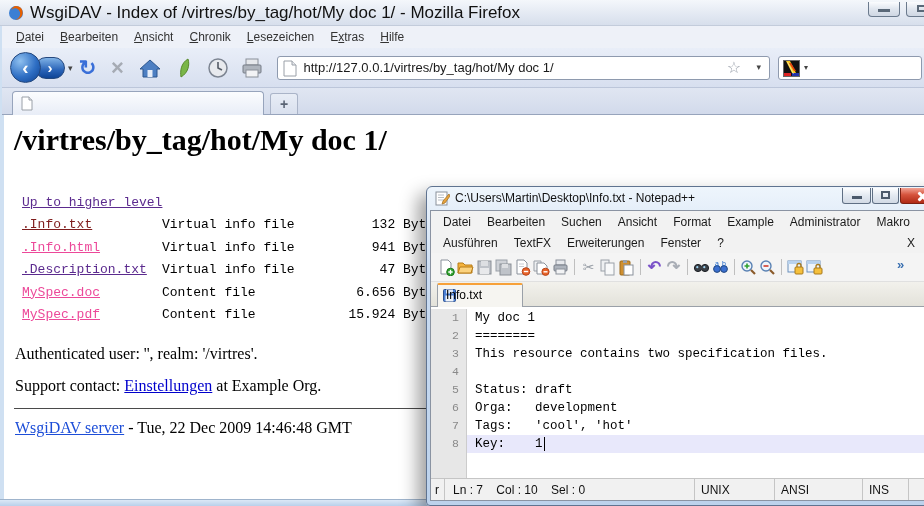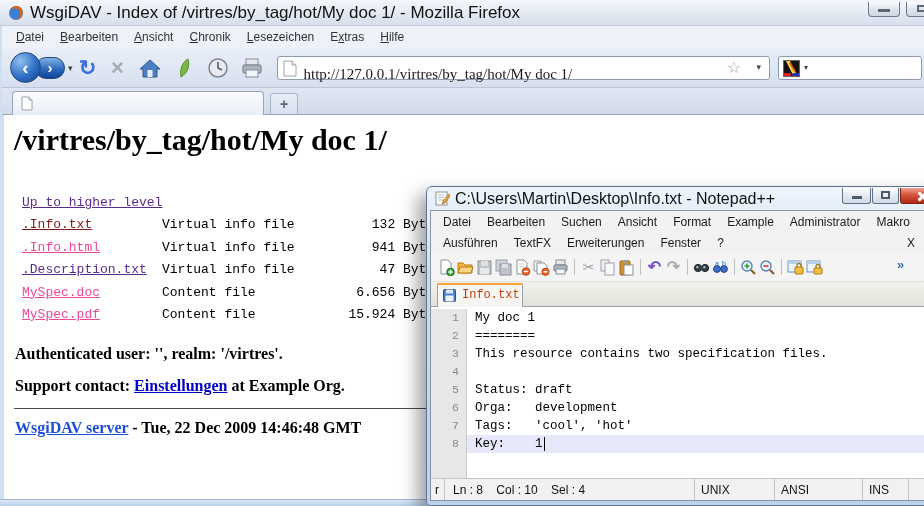--- a/index.html
+++ b/index.html
@@ -30,22 +30,22 @@
     font-size:19px; font-weight:bold; line-height:29px; z-index:2; }
   .btn-fwd { width:30px; height:22px; border-radius:11px; border:1px solid #24487e; color:#fff;
     background:linear-gradient(#7fb2e6,#2a64b8 60%,#0e4496); text-align:center; font-size:15px; font-weight:bold; line-height:20px; margin-left:-6px; }
   .navcaret { font-size:9px; color:#444; margin-left:3px; }
   .nav-glyph { width:30px; text-align:center; font-weight:bold; }
   .btn-reload { font-size:21px; color:#3a6fd8; }
   .btn-stop { font-size:22px; color:#a6abb4; }
   .nav-svg { width:26px; height:22px; margin:0 4px; }
   .urlbar { position:relative; flex:1; height:24px; margin-left:8px; background:#fff;
     border:1px solid #8e9aae; border-radius:3px; display:flex; align-items:center; }
-  .urlbar input { position:absolute; left:26px; right:52px; top:8px; height:20px; border:none; outline:none;
-    font-size:15px; color:#1a1a1a; font-family:Liberation Serif, serif; background:transparent; }
+  .urlbar input { position:absolute; left:26px; right:52px; top:1px; height:20px; border:none; outline:none;
+    font-size:13px; color:#1a1a1a; font-family:Liberation Sans, sans-serif; background:transparent; }
   .url-favicon { position:absolute; left:5px; top:3px; width:14px; height:17px; }
   .url-star { position:absolute; right:28px; top:1px; font-size:16px; color:#9aa0aa; }
   .url-caret { position:absolute; right:8px; top:5px; font-size:9px; color:#444; }
   .searchbox { position:relative; width:144px; height:24px; margin:0 2px 0 8px; background:#fff;
     border:1px solid #8e9aae; border-radius:3px; flex:none; }
   .leo-icon { position:absolute; left:4px; top:3px; width:17px; height:17px; }
   .search-caret { position:absolute; left:25px; top:6px; font-size:8px; color:#444; }
   .searchbox input { position:absolute; left:36px; right:2px; top:1px; height:32px; border:none; outline:none;
     font-size:17px; font-style:italic; background:transparent; font-family:"Liberation Sans",sans-serif;margin-top:48px; }
   .searchbox input::placeholder { color:#8c8f96; font-style:italic; opacity:1; }
@@ -65,36 +65,36 @@
   .listing { position:absolute; left:18px; top:77px; font-family:"Liberation Mono",monospace; font-size:13px; line-height:22.4px; color:#000; white-space:nowrap; }
   .listing a { text-decoration:underline; }
   .frow { display:flex; }
   .fname { width:140px; }
   .ftype { width:178px; }
   .fsize { width:102px; text-align:right; }
   .fdate { padding-left:16px; }
   a[data-state="blue"]    { color:#ec4899; }
   a[data-state="visited"] { color:#5b2a8e; }
   a[data-state="red"]     { color:#7f1d1d; }
-  .serifline { position:absolute; left:11px; font-family:"Liberation Serif",serif; font-size:16px; color:#000; white-space:nowrap;font-weight:bold; }
+  .serifline { position:absolute; left:11px; font-family:"Liberation Serif",serif; font-size:16px; color:#000; white-space:nowrap; }
   .auth-line { top:230px; }
   .support-line { top:262px; }
   .support-line a { color:#0000cc; }
   .page-hr { position:absolute; left:10px; right:14px; top:293px; border:none; border-top:1px solid #4a4a4a; }
   .footer-line { top:304px; }
   .footer-line a { color:#1d4ed8; }
   .ff-bottom { position:absolute; left:0; right:0; bottom:0; height:7px;
     background:linear-gradient(#dce8f6,#b9d0ea); border-top:1px solid #9fb4cc; }
   
   .npp { position:absolute; left:426px; top:186px; width:522px; height:320px;
     background:linear-gradient(#eef5fc,#c9dbf1 30%,#bcd2ec); border:1px solid #5f7390; border-radius:6px 6px 4px 4px;
     box-shadow:-8px 8px 18px rgba(0,0,0,0.38); }
   .npp-titlebar { position:absolute; left:0; top:0; right:0; height:23px; }
   .npp-icon { position:absolute; left:8px; top:4px; width:15px; height:15px; }
-  .npp-title { position:absolute; left:28px; top:0; line-height:23px; font-size:16px; color:#111; white-space:nowrap; }
+  .npp-title { position:absolute; left:28px; top:0; line-height:23px; font-size:12px; color:#111; white-space:nowrap; }
   .npp-btns { position:absolute; left:415px; top:1px; display:flex; }
   .nbtn { height:16px; border:1px solid #5f6f84; border-top:none; border-radius:0 0 3px 3px;
     background:linear-gradient(#fdfeff,#e3e9f1 50%,#d2dae5); position:relative; margin-right:1px; }
   .nbtn-min { width:29px; } .nbtn-restore { width:27px; } .nbtn-close { width:42px;
     background:linear-gradient(#f2a394,#d6543d 45%,#b02a16); border-color:#7c2012; }
   .nbtn .dash { position:absolute; left:50%; top:8px; width:10px; height:3px; margin-left:-5px; background:#4b596b; }
   .nbtn .box { position:absolute; left:50%; top:3px; width:9px; height:8px; margin-left:-5px; border:2px solid #4b596b; }
   .xbar { position:absolute; left:50%; top:3px; width:2.5px; height:11px; background:#fff; border-radius:1px; }
   .xbar.a { transform:rotate(45deg); } .xbar.b { transform:rotate(-45deg); }
   .npp-body { position:absolute; left:3px; right:3px; top:23px; bottom:4px; background:#f2f2f2;
@@ -105,21 +105,21 @@
   .npp-toolbar { display:flex; align-items:center; height:29px; background:#f4f4f4; padding-left:6px; position:relative;
     border-bottom:1px solid #e0e0e0; }
   .ticonbox { width:19px; height:18px; display:flex; align-items:center; justify-content:center; }
   .tsep { width:1px; height:16px; background:#bfbfbf; margin:0 4px; }
   .tglyph { font-size:14px; line-height:16px; }
   .npp-overflow { position:absolute; left:466px; top:4px; color:#3a6fb0; font-weight:bold; font-size:13px; }
   .npp-tabbar { height:25px; background:linear-gradient(#f2f1ec,#e3e2da); border-bottom:1px solid #9aa0a8; position:relative; }
   .npp-tab { position:absolute; left:6px; top:1px; height:24px; width:86px; background:#f6f5f1;
     border:1px solid #9aa0a8; border-bottom:none; border-top:2px solid #f7a13a; border-radius:2px 2px 0 0; }
   .npp-tab .flop { position:absolute; left:5px; top:4px; width:13px; height:13px; }
-  .npp-tab .tl { position:absolute; left:24px; top:0; line-height:21px; font-size:12px; color:#c2410c;font-family:Liberation Mono, monospace; }
+  .npp-tab .tl { position:absolute; left:8px; top:0; line-height:21px; font-size:12px; color:#000000; }
   .npp-editor { flex:1; background:#fff; overflow:hidden; display:flex; flex-direction:column; padding-top:2px; }
   .nline { display:flex; height:18px; flex:none; }
   .nfill { display:flex; flex:1; }
   .lnum { width:36px; text-align:right; padding-right:7px; background:#e7e7e7; border-right:1px solid #cccccc;
     color:#8a8a8a; font-family:"Liberation Mono",monospace; font-size:11.5px; line-height:18px; }
   .lcode { flex:1; padding-left:8px; font-family:"Liberation Mono",monospace; font-size:12.5px; line-height:18px;
     white-space:pre; color:#000; }
   .lcode.current { background:#e8e8fb; }
   .caret { display:inline-block; width:1px; height:14px; background:#000; vertical-align:middle; margin-left:1px; }
   .npp-statusbar { height:22px; background:#f1f1f1; border-top:1px solid #c5c5c5; display:flex; align-items:stretch;
@@ -472,21 +472,21 @@
             <span class="lnum">8</span>
             <span class="lcode current"><span>Key:    1</span><span class="caret"></span></span>
           </div>
         <div class="nfill">
             <span class="lnum"></span>
             <span class="lcode"></span>
           </div>
       </div>
       <div class="npp-statusbar">
         <span class="sseg sseg-left">r</span>
-        <span class="sseg sseg-pos">Ln : 8    Col : 10    Sel : 4</span>
+        <span class="sseg sseg-pos">Ln : 7    Col : 10    Sel : 0</span>
         <span class="sseg sseg-eol">UNIX</span>
         <span class="sseg sseg-enc">ANSI</span>
         <span class="sseg sseg-ins">INS</span>
         <span class="sseg sseg-grip"></span>
       </div>
     </div>
   </div>
 
 </div>
 

